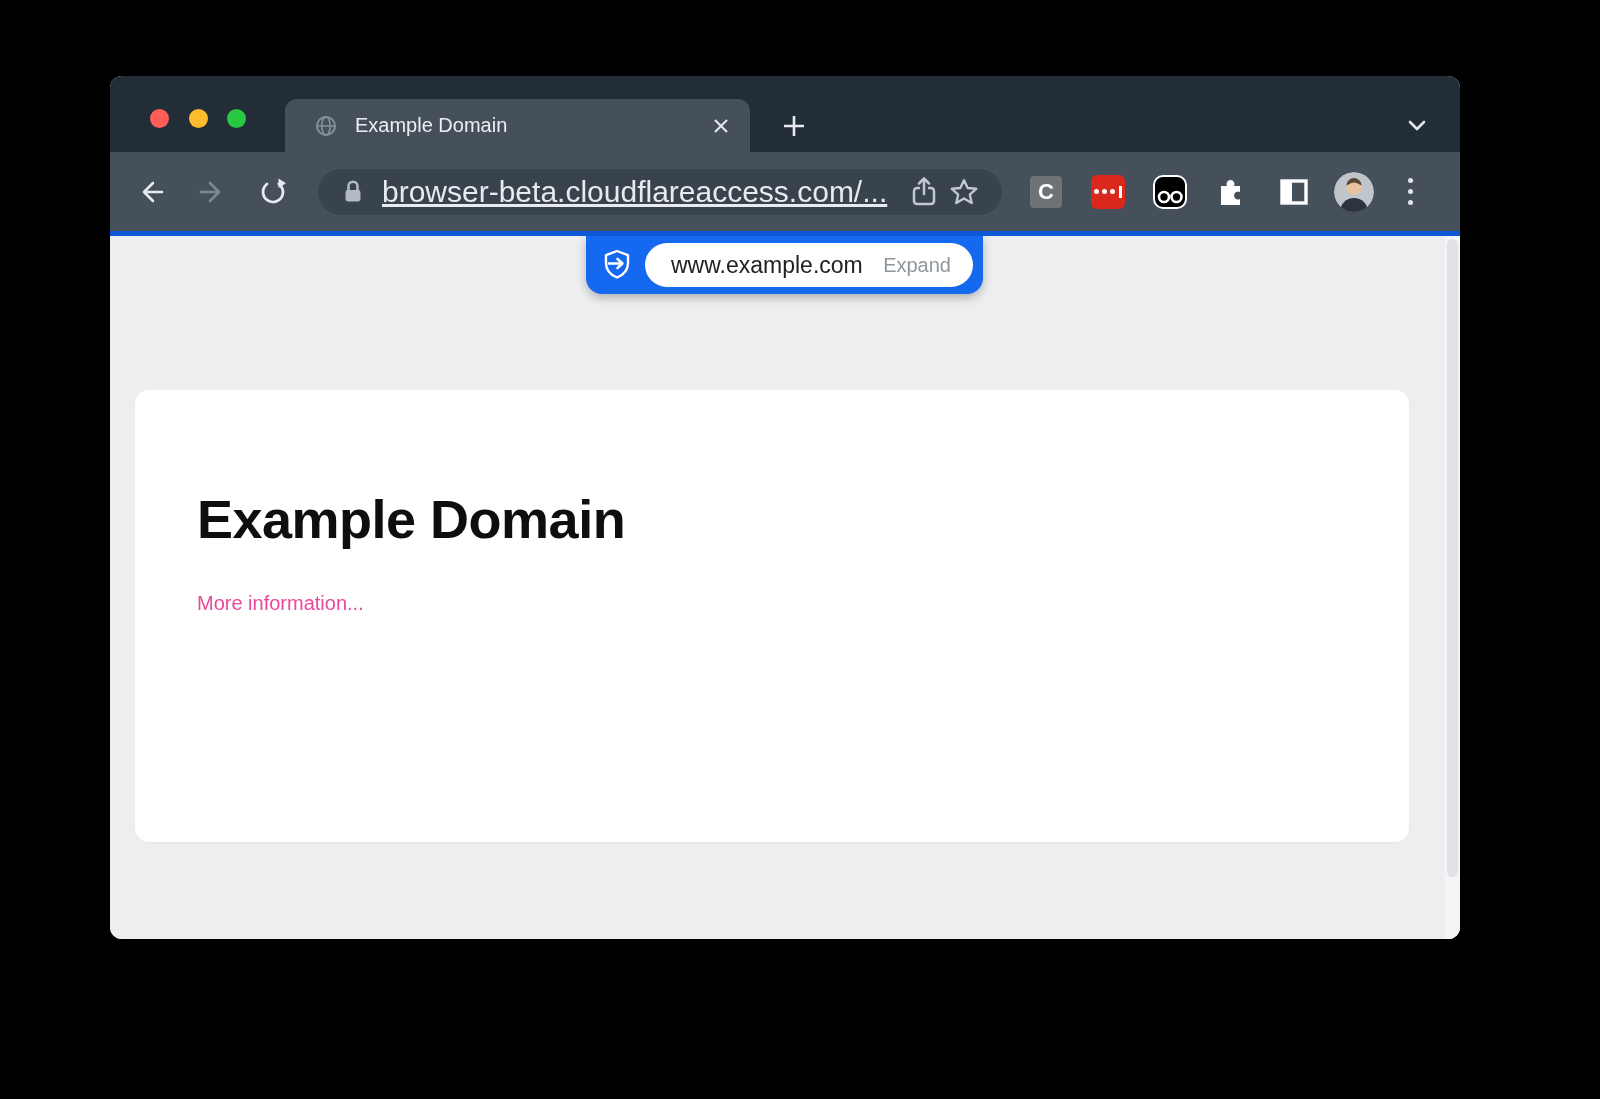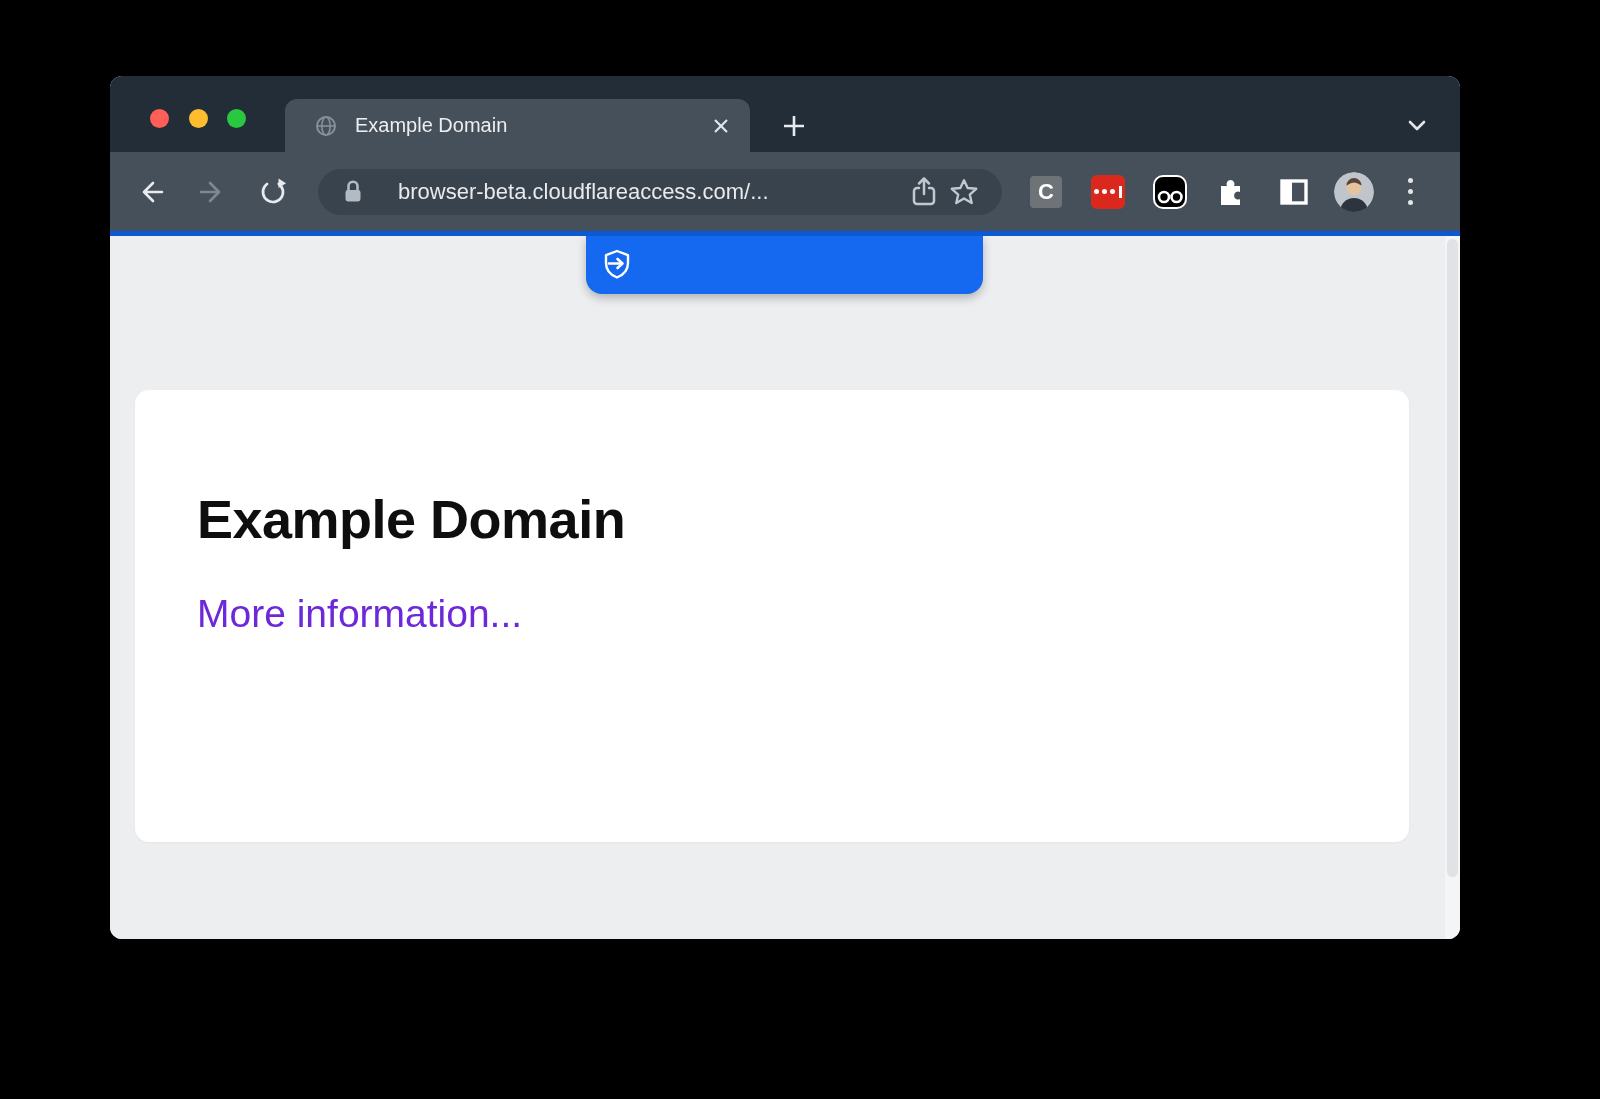--- a/index.html
+++ b/index.html
@@ -32,21 +32,21 @@
 
   
   .toolbar { position:relative; height:79px; background:#46505b; display:flex; align-items:center; padding:0 18px; }
   .nav-btn { width:46px; height:46px; display:flex; align-items:center; justify-content:center; border-radius:50%; flex:0 0 auto; }
   .nav-btn + .nav-btn { margin-left:15px; }
 
   .omnibox {
     margin-left:22px; width:684px; height:46px; border-radius:23px; background:#39434d;
     display:flex; align-items:center; padding:0 18px 0 22px; flex:0 0 auto;
   }
-  .omnibox .url { color:#e8eaed; font-size:22px; margin-left:32px; flex:1; white-space:nowrap; overflow:hidden; }
+  .omnibox .url { color:#e8eaed; font-size:30px; margin-left:16px; flex:1; white-space:nowrap; overflow:hidden;text-decoration:underline; }
   .omni-ic { width:40px; height:40px; display:flex; align-items:center; justify-content:center; flex:0 0 auto; }
 
   .ext-row { display:flex; align-items:center; margin-left:26px; gap:26px; }
   .ext-slot { width:36px; height:36px; display:flex; align-items:center; justify-content:center; }
 
   .ext-c { width:32px; height:32px; border-radius:4px; background:#6e7377; color:#fff; font-size:22px; font-weight:bold; display:flex; align-items:center; justify-content:center; }
   .ext-red { width:34px; height:34px; border-radius:6px; background:#da291c; display:flex; align-items:center; justify-content:center; gap:3px; }
   .ext-red i { display:block; width:5px; height:5px; border-radius:50%; background:#fff; }
   .ext-red b { display:block; width:3px; height:12px; background:#fff; margin-left:1px; }
 
@@ -73,21 +73,21 @@
   .access-domain { color:#202124; font-size:23px; flex:1; }
   .access-expand { color:#8f969c; font-size:20px; margin-left:18px; }
 
   .card {
     position:absolute; left:25px; top:154px; width:1274px; height:452px;
     background:#fff; border-radius:14px; padding:98px 62px 0 62px;
     box-shadow:0 1px 3px rgba(0,0,0,.04);
   }
   .card h1 { font-size:54px; font-weight:700; color:#0e0e0e; letter-spacing:-.5px; }
   .card p { margin-top:46px; font-size:28.5px; line-height:38px; color:#1c1c1c; max-width:1160px; }
-  .card a { display:inline-block; margin-top:42px; font-size:39px; color:#6d28d9; text-decoration:none; }
+  .card a { display:inline-block; margin-top:42px; font-size:20px; color:#ec4899; text-decoration:none; }
 
   .scrollbar { position:absolute; right:0; top:0; width:15px; height:703px; background:#f4f5f6; }
   .scroll-thumb { position:absolute; left:2px; top:3px; width:11px; height:638px; border-radius:6px; background:#e0e2e5; }
 
   svg { display:block; }
 </style>
 </head>
 <body>
 
 <div class="window">
@@ -223,20 +223,24 @@
   <div class="viewport">
 
     <div class="access-bar">
       <span>
         <svg width="30" height="34" viewBox="0 0 30 34">
           <path d="M15 3 L26 7.2 V15 c0 7.5 -4.8 12 -11 14.5 C8.8 27 4 22.5 4 15 V7.2 Z" fill="none" stroke="#fff" stroke-width="2.4" stroke-linejoin="round"></path>
           <path d="M7 15.5 H19" stroke="#fff" stroke-width="2.6" stroke-linecap="round"></path>
           <path d="M15.5 11 L20.5 15.5 L15.5 20" fill="none" stroke="#fff" stroke-width="2.6" stroke-linecap="round" stroke-linejoin="round"></path>
         </svg>
       </span>
+      <div class="access-pill">
+        <span class="access-domain">www.example.com</span>
+        <span class="access-expand">Expand</span>
+      </div>
     </div>
 
     <div class="card">
       <h1>Example Domain</h1>
       <a href="#">More information...</a>
     </div>
 
     <div class="scrollbar">
       <div class="scroll-thumb"></div>
     </div>

